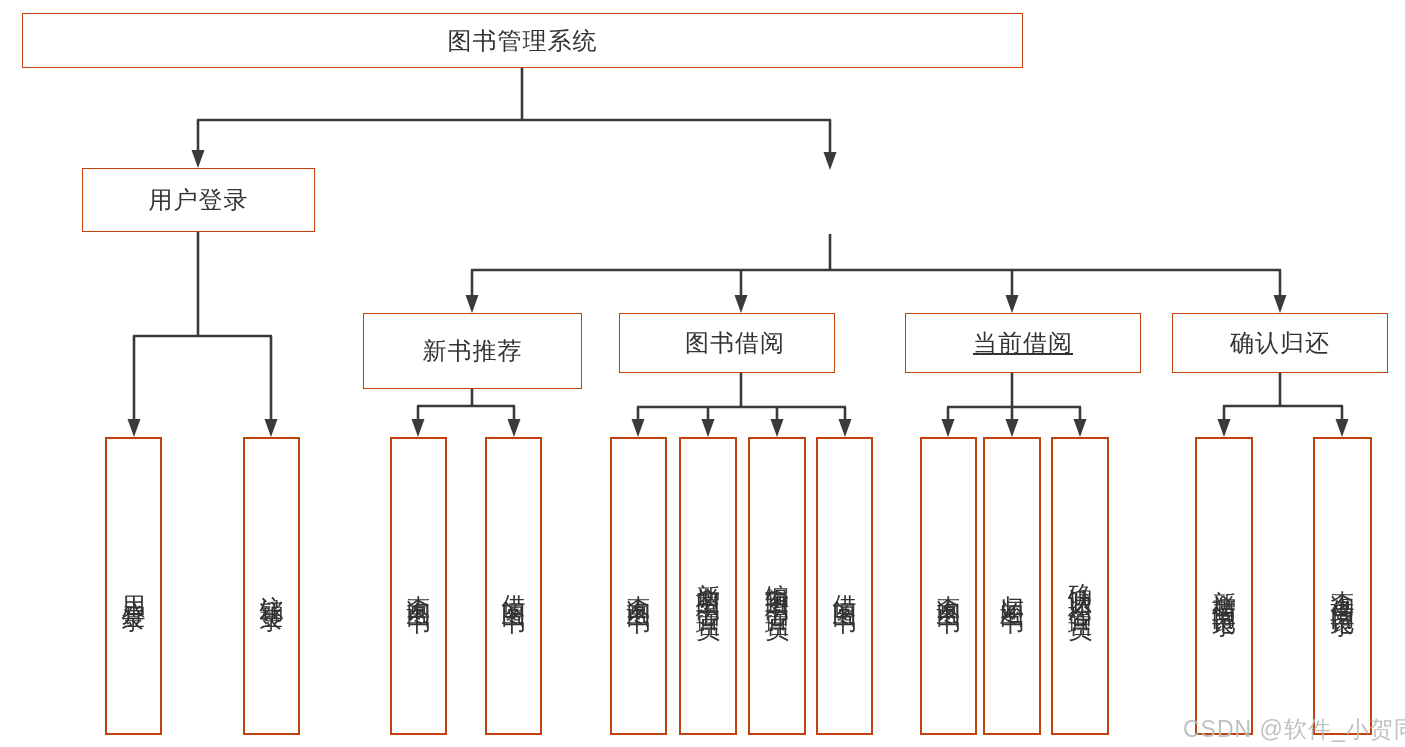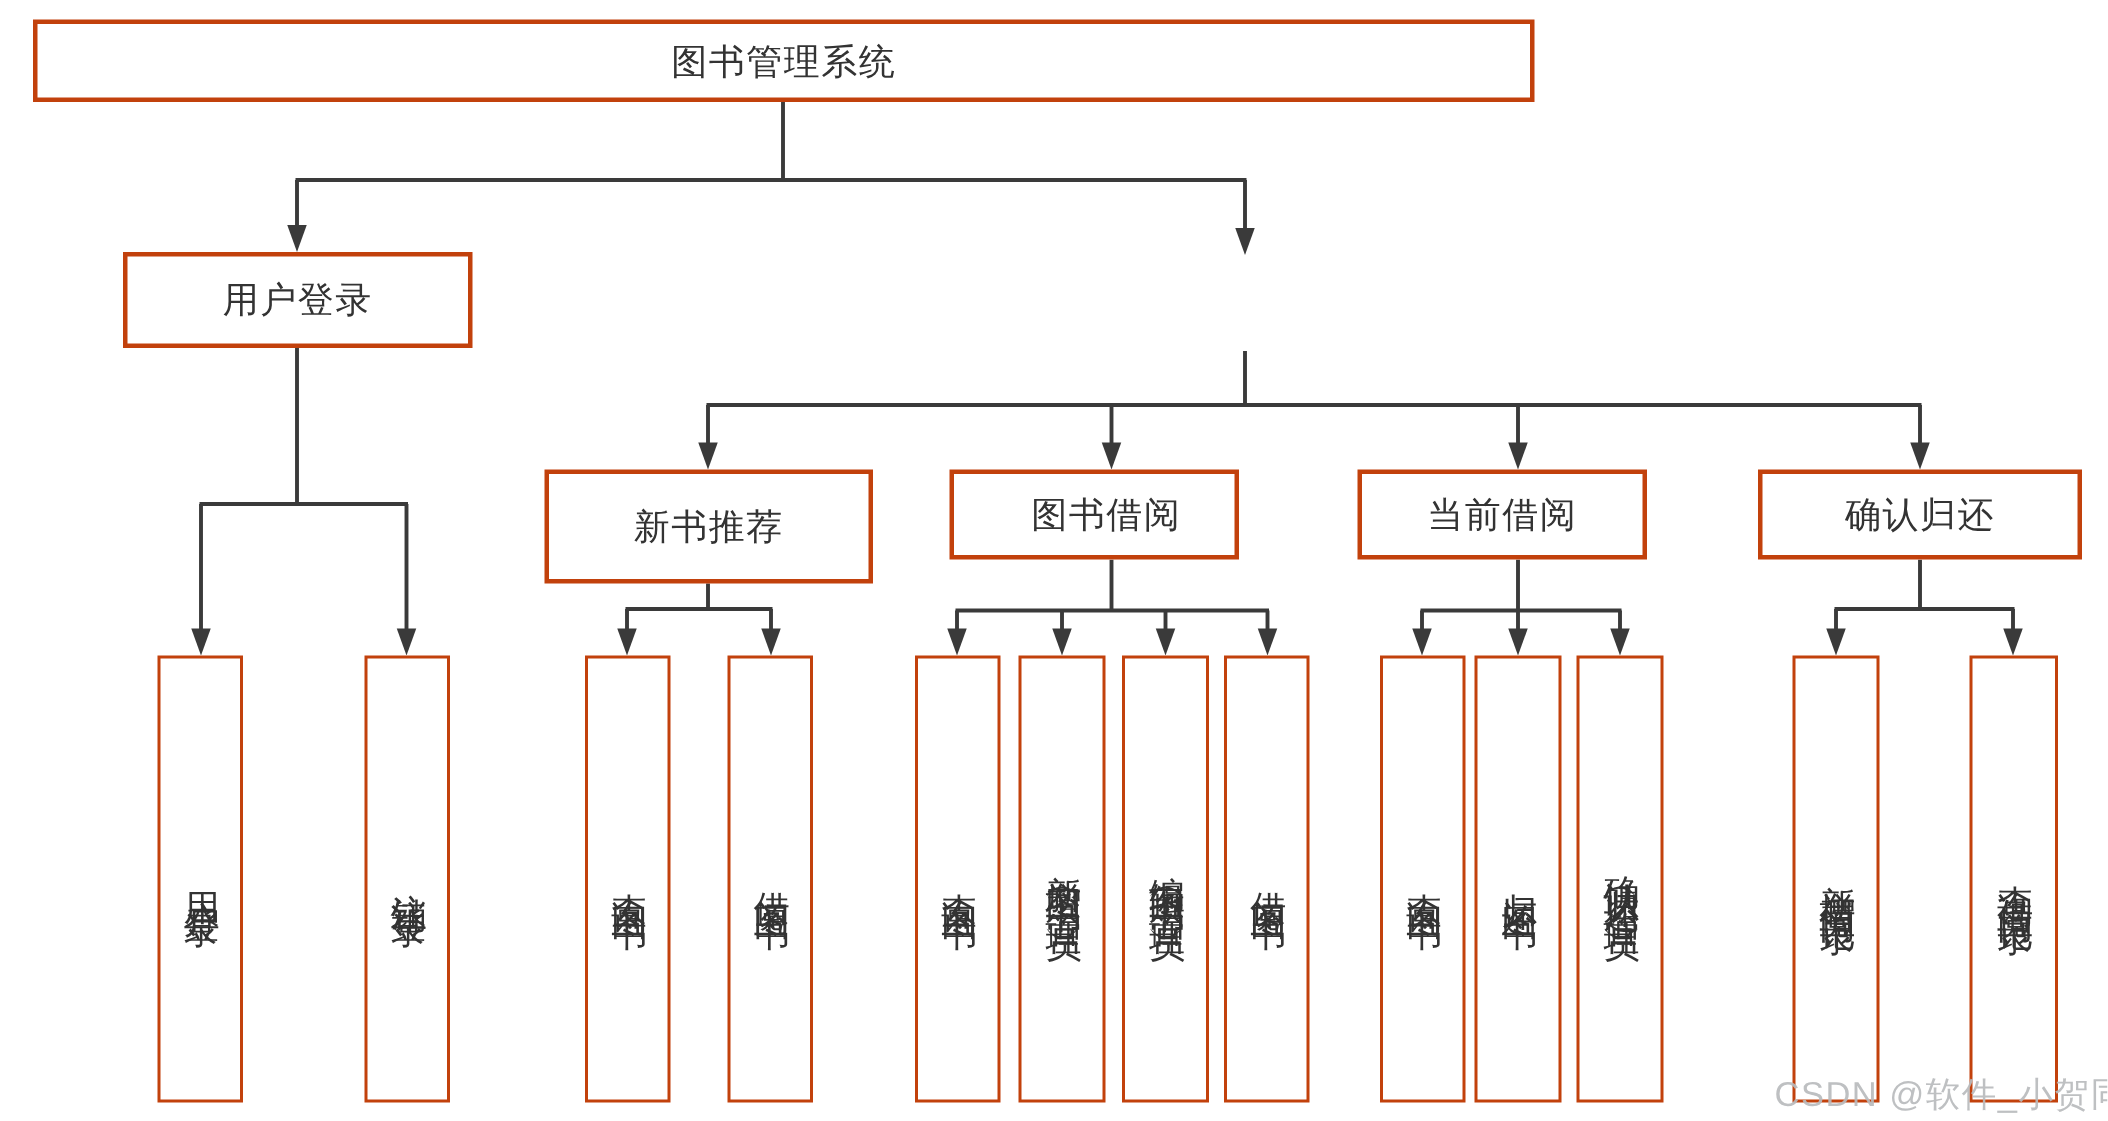--- a/index.html
+++ b/index.html
@@ -18,21 +18,21 @@
   }
   .connectors{
     position:absolute;left:0;top:0;z-index:0;
   }
   .connectors line{stroke:var(--line);stroke-width:2.6;}
   .connectors polygon{fill:var(--line);}
   .node{
     position:absolute;
     box-sizing:border-box;
     background:var(--bg);
-    border:3px solid #c2410c;
+    border:1px solid #c2410c;
     display:flex;align-items:center;justify-content:center;
     z-index:1;
     color:var(--text);
   }
   .node.header{font-size:24px;letter-spacing:1px;}
   .node.leaf{border-width:2.5px;}
   .leaf .vtext{
     writing-mode:vertical-rl;
     text-orientation:mixed;
     font-size:24px;
@@ -121,24 +121,24 @@
     <span>图书管理系统</span>
   </div>
 
   <div class="node header" style="left:82px;top:168px;width:233px;height:64px;">
     <span>用户登录</span>
   </div>
 
   <div class="node header" style="left:363px;top:313px;width:219px;height:76px;">
     <span>新书推荐</span>
   </div>
-  <div class="node header" style="left:633px;top:313px;width:193px;height:60px;padding-left:16px;">
+  <div class="node header" style="left:619px;top:313px;width:216px;height:60px;padding-left:16px;">
     <span>图书借阅</span>
   </div>
-  <div class="node header" style="left:905px;top:313px;width:193px;height:60px;">
+  <div class="node header" style="left:905px;top:313px;width:236px;height:60px;text-decoration:underline;">
     <span>当前借阅</span>
   </div>
   <div class="node header" style="left:1172px;top:313px;width:216px;height:60px;">
     <span>确认归还</span>
   </div>
 
   <div class="node leaf" style="left:105px;top:437px;width:57px;height:298px;">
     <span class="vtext">用户登录</span>
   </div>
   <div class="node leaf" style="left:243px;top:437px;width:57px;height:298px;">

